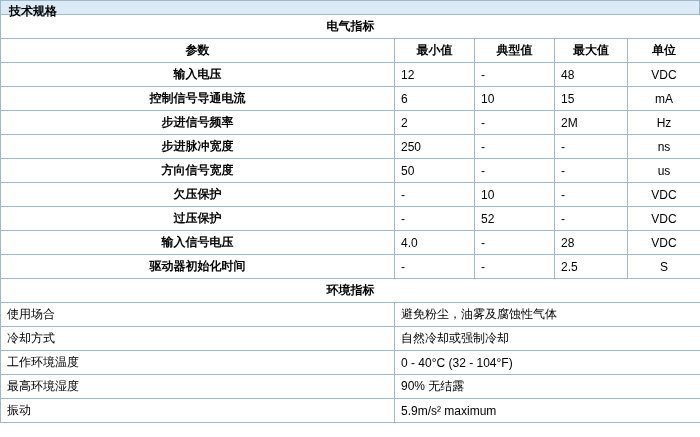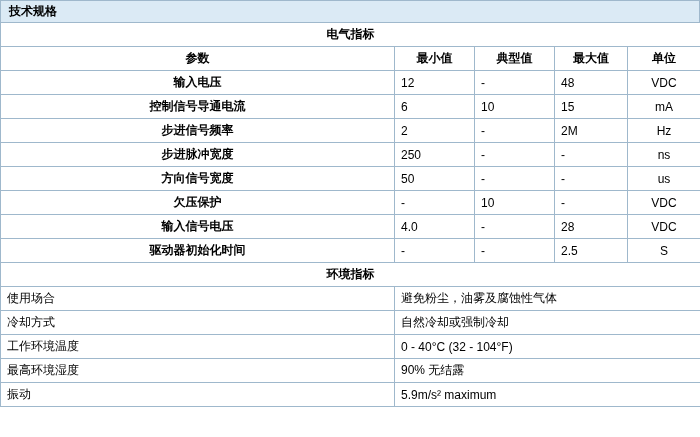--- a/index.html
+++ b/index.html
@@ -16,21 +16,21 @@
     overflow: hidden;
   }
   .page {
     width: 700px;
     height: 437px;
     position: relative;
     box-sizing: border-box;
   }
   .spec-title {
     box-sizing: border-box;
-    height: 22px;
+    height: 14px;
     line-height: 21px;
     background: #dbeaf5;
     border: 1px solid #9fb8cc;
     border-bottom: none;
     padding-left: 8px;
     font-weight: bold;
     font-size: 12px;
     color: #000;
   }
   table.spec {
@@ -134,20 +134,27 @@
         <td class="unit">us</td>
       </tr>
       <tr>
         <td class="param">欠压保护</td>
         <td class="val">-</td>
         <td class="val">10</td>
         <td class="val">-</td>
         <td class="unit">VDC</td>
       </tr>
       <tr>
+        <td class="param">过压保护</td>
+        <td class="val">-</td>
+        <td class="val">52</td>
+        <td class="val">-</td>
+        <td class="unit">VDC</td>
+      </tr>
+      <tr>
         <td class="param">输入信号电压</td>
         <td class="val">4.0</td>
         <td class="val">-</td>
         <td class="val">28</td>
         <td class="unit">VDC</td>
       </tr>
       <tr>
         <td class="param">驱动器初始化时间</td>
         <td class="val">-</td>
         <td class="val">-</td>

